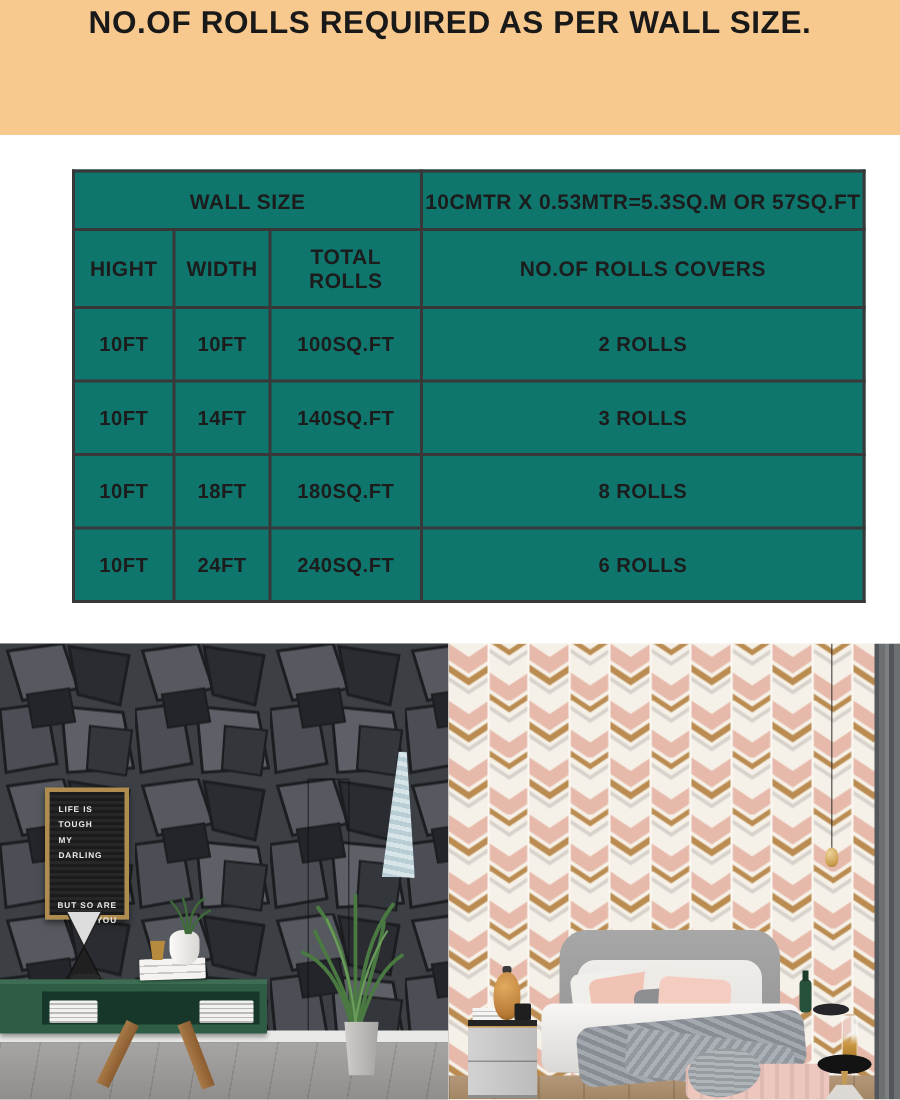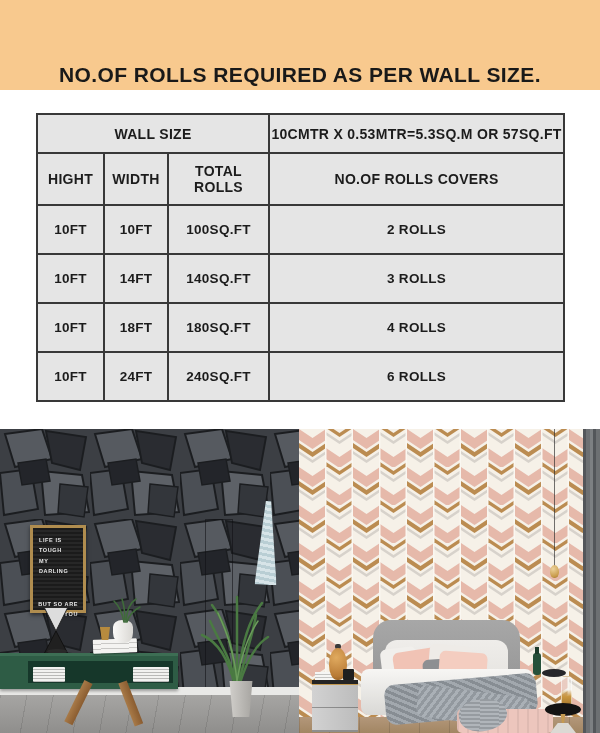--- a/index.html
+++ b/index.html
@@ -2,27 +2,27 @@
 <html><head>
 <meta charset="utf-8">
 <style>
   * { margin:0; padding:0; box-sizing:border-box; }
   html,body { width:600px; height:733px; }
   body { font-family:"Liberation Sans", sans-serif; background:#ffffff; position:relative; overflow:hidden; }
   .page { position:absolute; inset:0; width:600px; height:733px; background:#ffffff; }
 
   
   .banner { position:absolute; left:0; top:0; width:600px; height:90px; background:#f8c98e;
-            display:flex; flex-direction:column; align-items:center; justify-content:flex-end; }
+            display:flex; flex-direction:column; align-items:center; justify-content:space-between; }
   .banner-line { font-weight:800; font-size:21px; letter-spacing:.4px; color:#191919; line-height:1.5;
                  font-stretch:condensed; }
 
   
-  .rolls-table { position:absolute; left:36px; top:113px; width:527px; border-collapse:collapse;
-                 background:#e5e5e5; table-layout:fixed;padding-left:30px; }
+  .rolls-table { position:absolute; left:48px; top:113px; width:527px; border-collapse:collapse;
+                 background:#0f766e; table-layout:fixed;padding-left:30px; }
   .rolls-table td { border:2.5px solid #383838; text-align:center; vertical-align:middle;
                     font-weight:800; color:#1c1c1c; letter-spacing:.3px; font-stretch:condensed; }
   .r-top td   { height:39px; font-size:14px; }
   .r-head td  { height:52px; font-size:14px; }
   .r-data td  { height:49px; font-size:13.5px; }
 
   
   .gallery { position:absolute; left:0; top:429px; width:600px; height:304px; display:flex; }
   .photo { position:relative; height:304px; overflow:hidden; }
   .photo-left  { width:299px; background:#3c3f44; }
@@ -156,21 +156,21 @@
     <tr class="r-data">
       <td>10FT</td>
       <td>14FT</td>
       <td>140SQ.FT</td>
       <td>3 ROLLS</td>
     </tr>
     <tr class="r-data">
       <td>10FT</td>
       <td>18FT</td>
       <td>180SQ.FT</td>
-      <td>4 ROLLS</td>
+      <td>8 ROLLS</td>
     </tr>
     <tr class="r-data">
       <td>10FT</td>
       <td>24FT</td>
       <td>240SQ.FT</td>
       <td>6 ROLLS</td>
     </tr>
   </tbody>
     </table>
 

